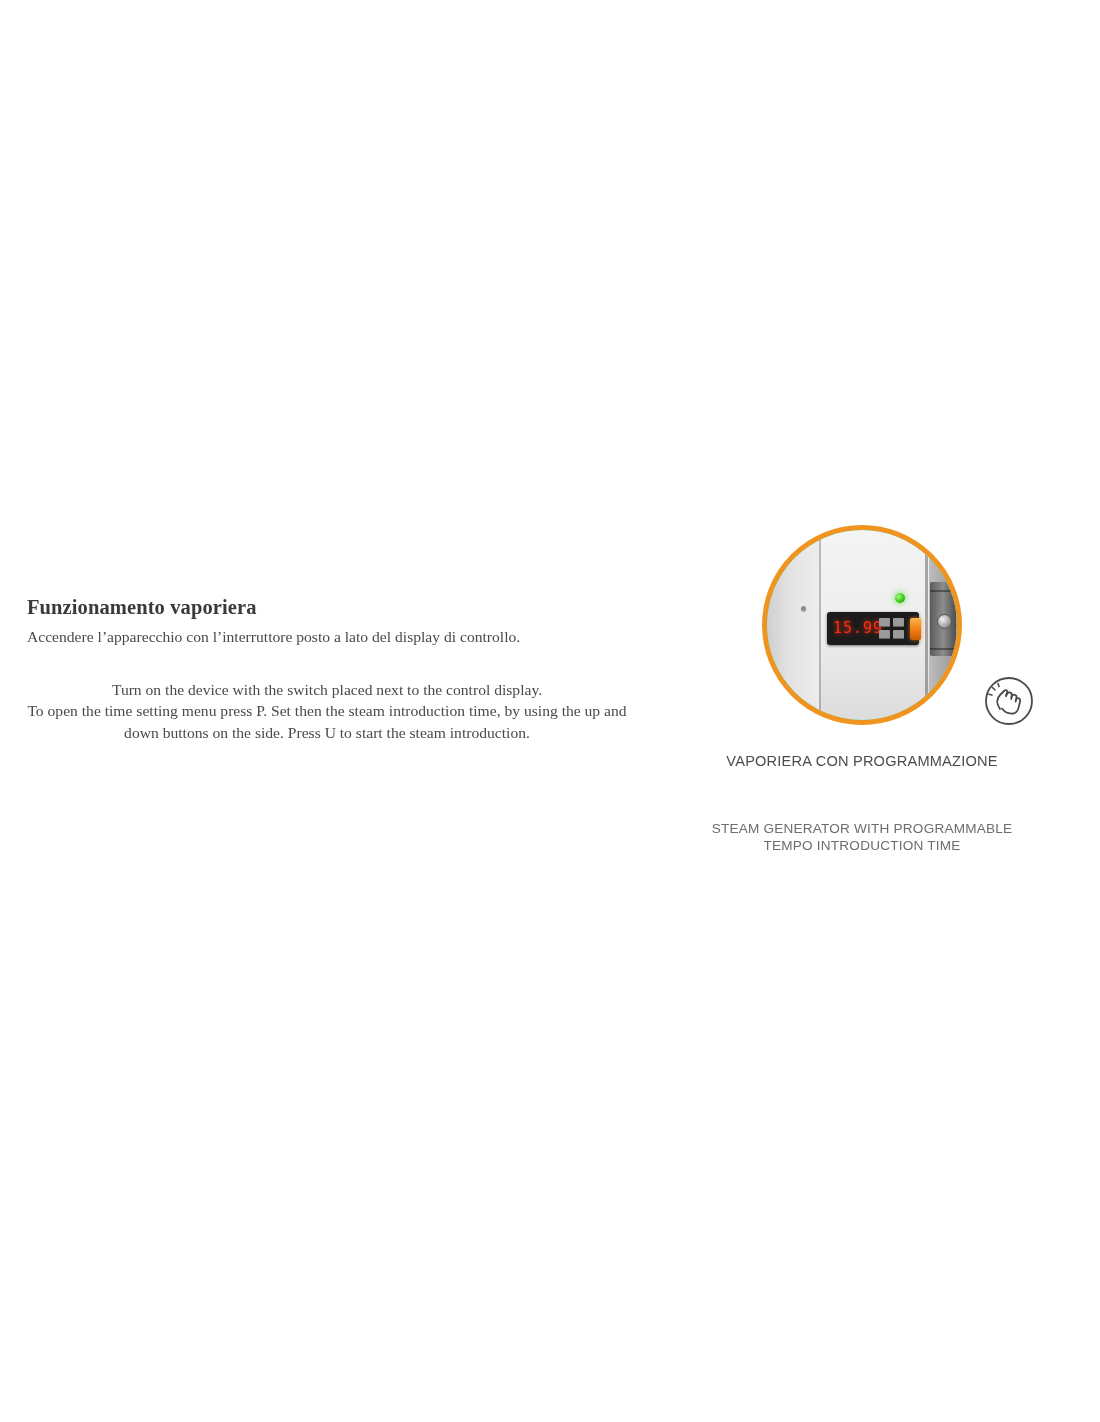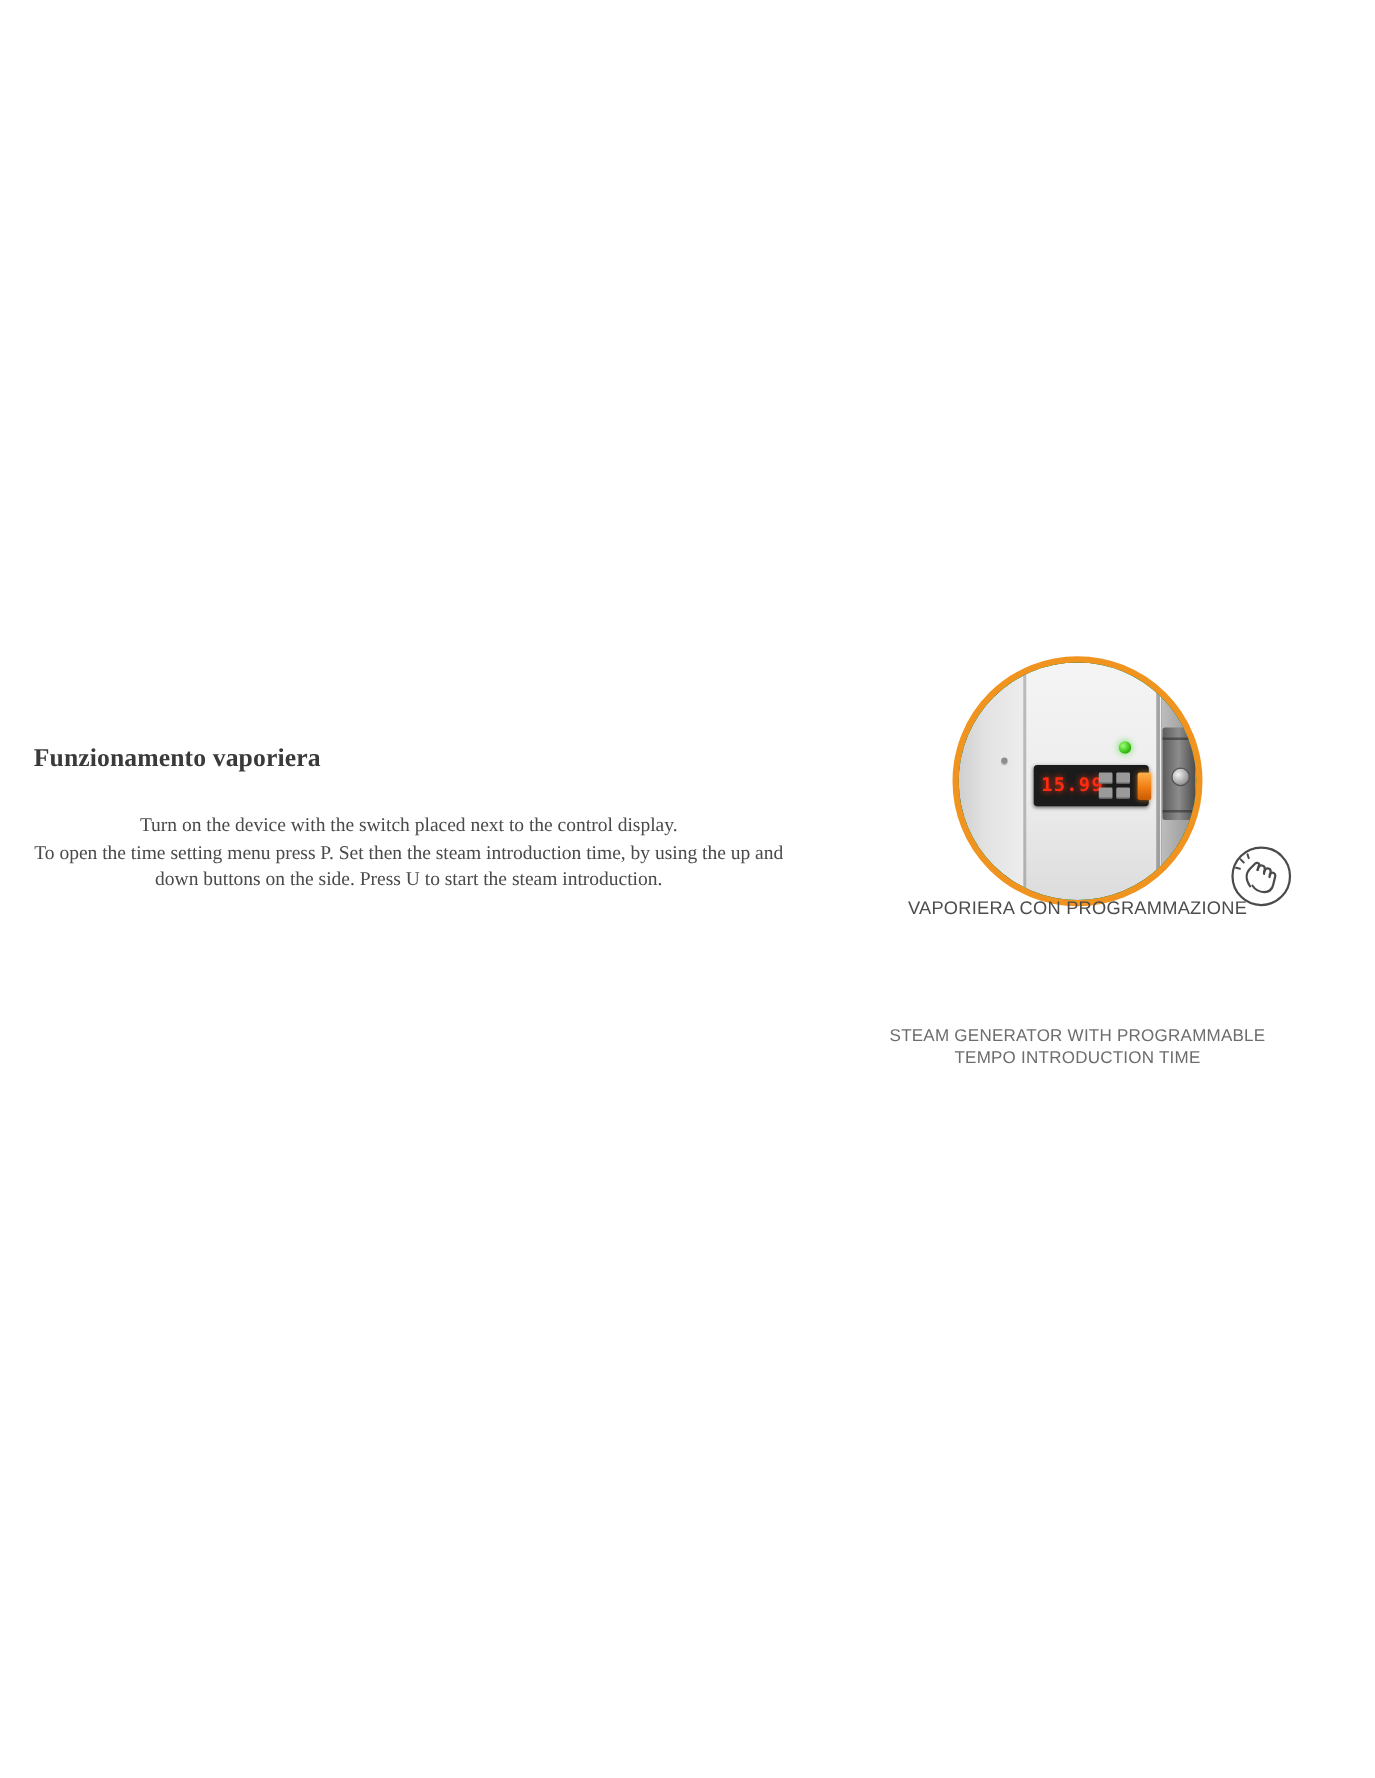--- a/index.html
+++ b/index.html
@@ -52,22 +52,21 @@
     top: 525px;
     width: 200px;
     height: 200px;
   }
   .photo-circle {
     position: absolute;
     inset: 0;
     border-radius: 50%;
     border: 5px solid #f0941f;
     overflow: hidden;
-    background: #15803d;
-    font-weight: bold;
+    background: #5eead4;
   }
   .photo-inner {
     position: absolute;
     inset: 0;
     border-radius: 50%;
     overflow: hidden;
   }
   
   .panel-left {
     position: absolute;
@@ -185,21 +184,21 @@
     left: 984px;
     top: 676px;
     width: 50px;
     height: 50px;
   }
 
   
   .caption-it {
     position: absolute;
     left: 664px;
-    top: 718px;
+    top: 752px;
     width: 396px;
     text-align: center;
     font-size: 14.6px;
     line-height: 18.5px;
     color: #4c4c4c;
     letter-spacing: .2px;
   }
   .caption-en {
     position: absolute;
     left: 664px;
@@ -212,20 +211,21 @@
     letter-spacing: .2px;
   }
 </style>
 </head>
 <body>
 
 <div class="text-col">
 
   <div class="block block-1">
     <h2 class="section-title">Funzionamento vaporiera</h2>
+    <p class="section-body nojust">Accendere l’apparecchio con l’interruttore posto a lato del display di controllo.</p>
   </div>
 
   <div class="block block-2">
     <p class="section-body">Turn on the device with the switch placed next to the control display.</p>
     <p class="section-body">To open the time setting menu press P. Set then the steam introduction time, by using the up and down buttons on the side. Press U to start the steam introduction.</p>
   </div>
 
 </div>
 
 <div class="photo-wrap">

